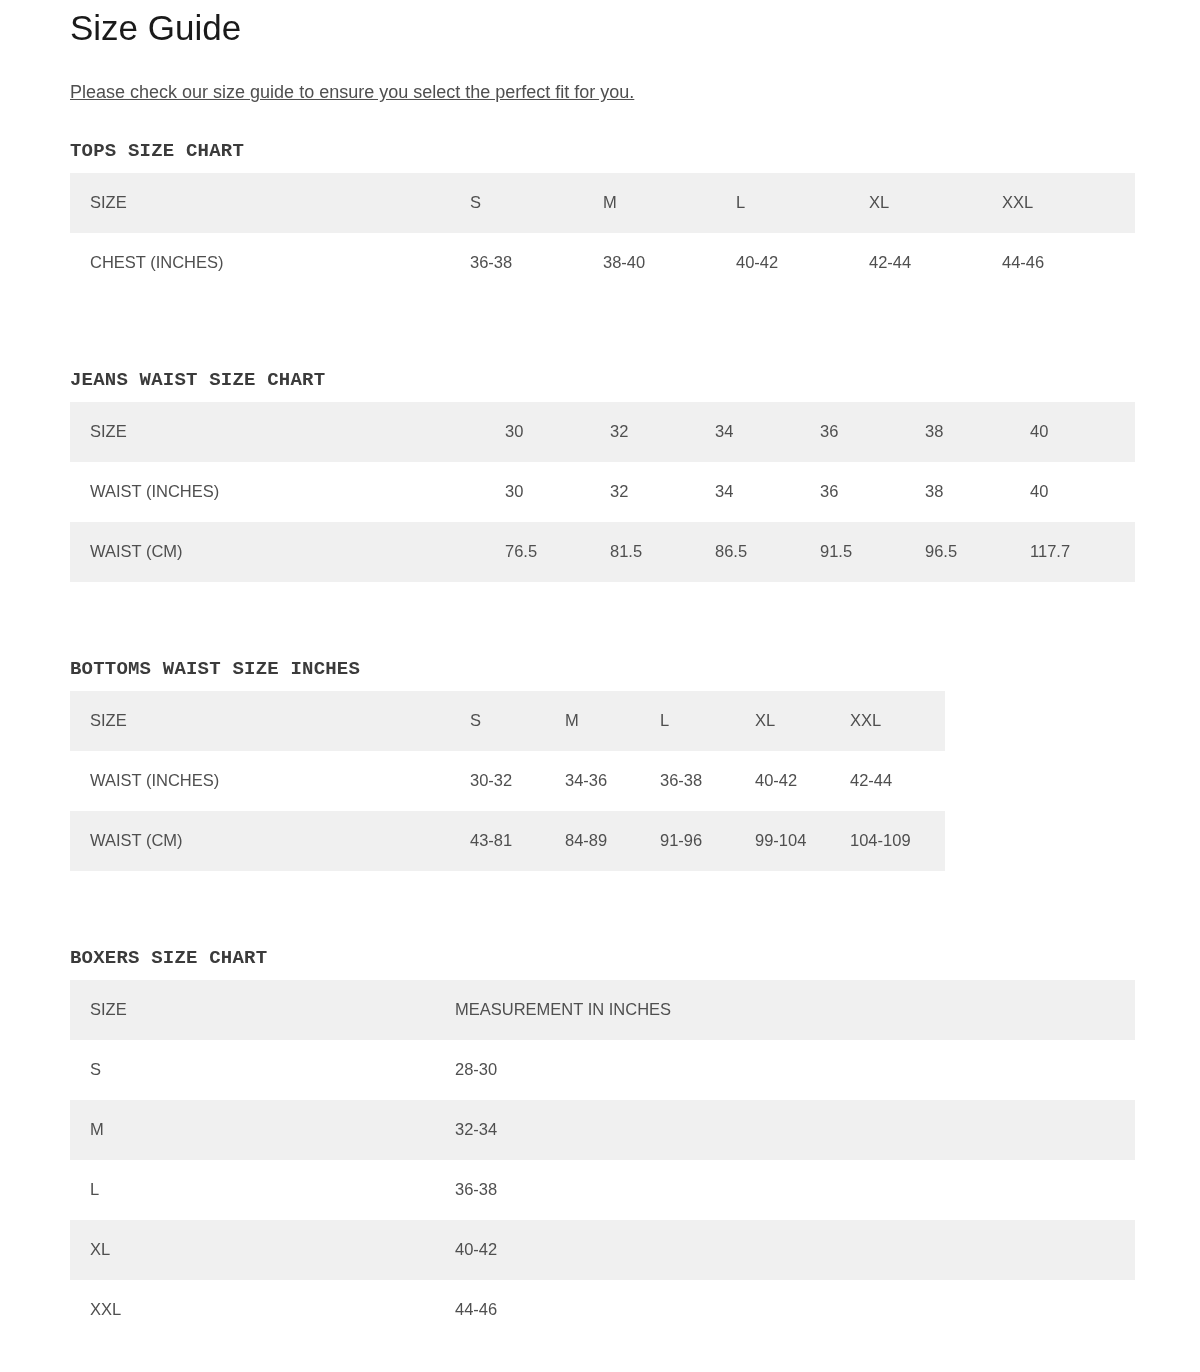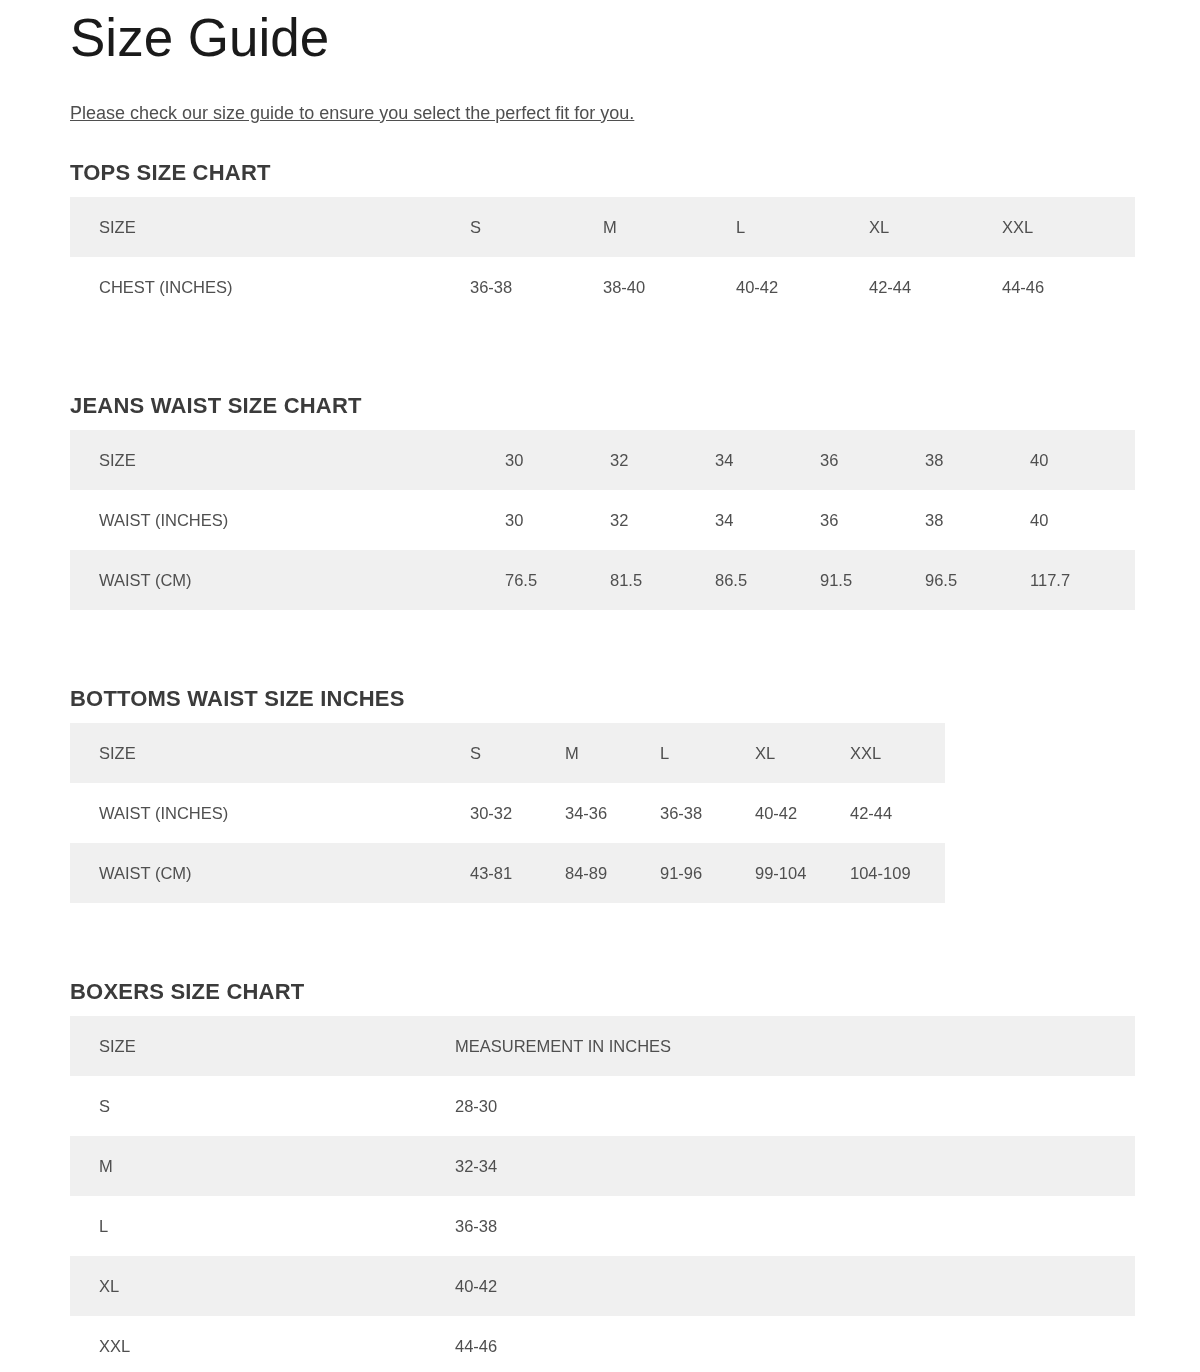--- a/index.html
+++ b/index.html
@@ -14,41 +14,42 @@
     font-family:"Liberation Sans", sans-serif;
     color:var(--body-text);
     width:1200px;
     min-height:1372px;
   }
   .page{
     padding:8px 65px 20px 70px;
   }
   h1{
     margin:0;
-    font-size:53px;
+    font-size:35px;
     line-height:1.15;
     font-weight:400;
     color:var(--title-text);
     letter-spacing:0;
   }
   .subtitle{
     margin:33px 0 12px 0;
     font-size:18px;
     line-height:1.25;
     color:var(--body-text);
     text-decoration:underline;
   }
   .chart-section{margin-top:76px;}
   .chart-section.first{margin-top:36px;}
   .section-title{
     margin:0 0 11px 0;
-    font-size:22px;
+    font-size:19px;
     font-weight:700;
     letter-spacing:0.2px;
     color:var(--heading-text);
+    font-family:Liberation Mono, monospace;
   }
   table.size-table{
     border-collapse:collapse;
     table-layout:fixed;
     border:none;
   }
   .t-tops,.t-jeans,.t-boxers{width:1065px;}
   .t-bottoms{width:875px;}
   .t-tops  col.c-label{width:400px;} .t-tops  col.c-val{width:133px;}
   .t-jeans col.c-label{width:435px;} .t-jeans col.c-val{width:105px;}
@@ -56,21 +57,21 @@
   .t-boxers col.c-label{width:385px;} .t-boxers col.c-val{width:680px;}
   .size-table td{
     height:60px;
     padding:0;
     vertical-align:middle;
     font-size:16.5px;
     color:var(--body-text);
     white-space:nowrap;
     overflow:hidden;
   }
-  .size-table td:first-child{padding-left:29px;}
+  .size-table td:first-child{padding-left:20px;}
   .size-table tr.row-shaded{background:var(--shaded-bg);}
   .size-table tr.row-plain{background:#ffffff;}
 </style>
 </head>
 <body>
 
 <div class="page">
 
   <h1>Size Guide</h1>
 

